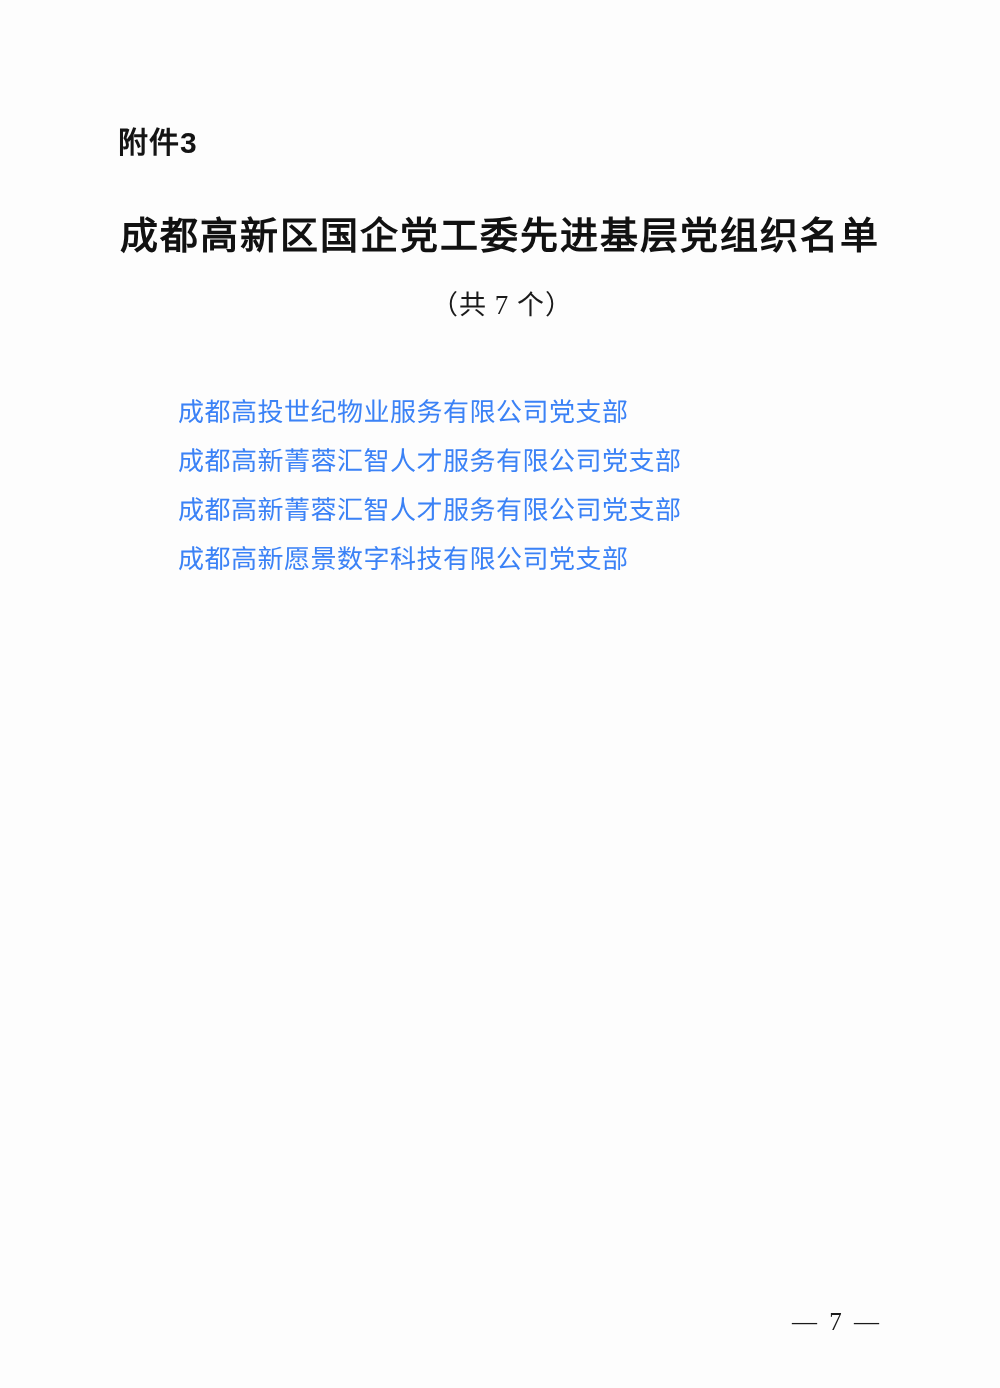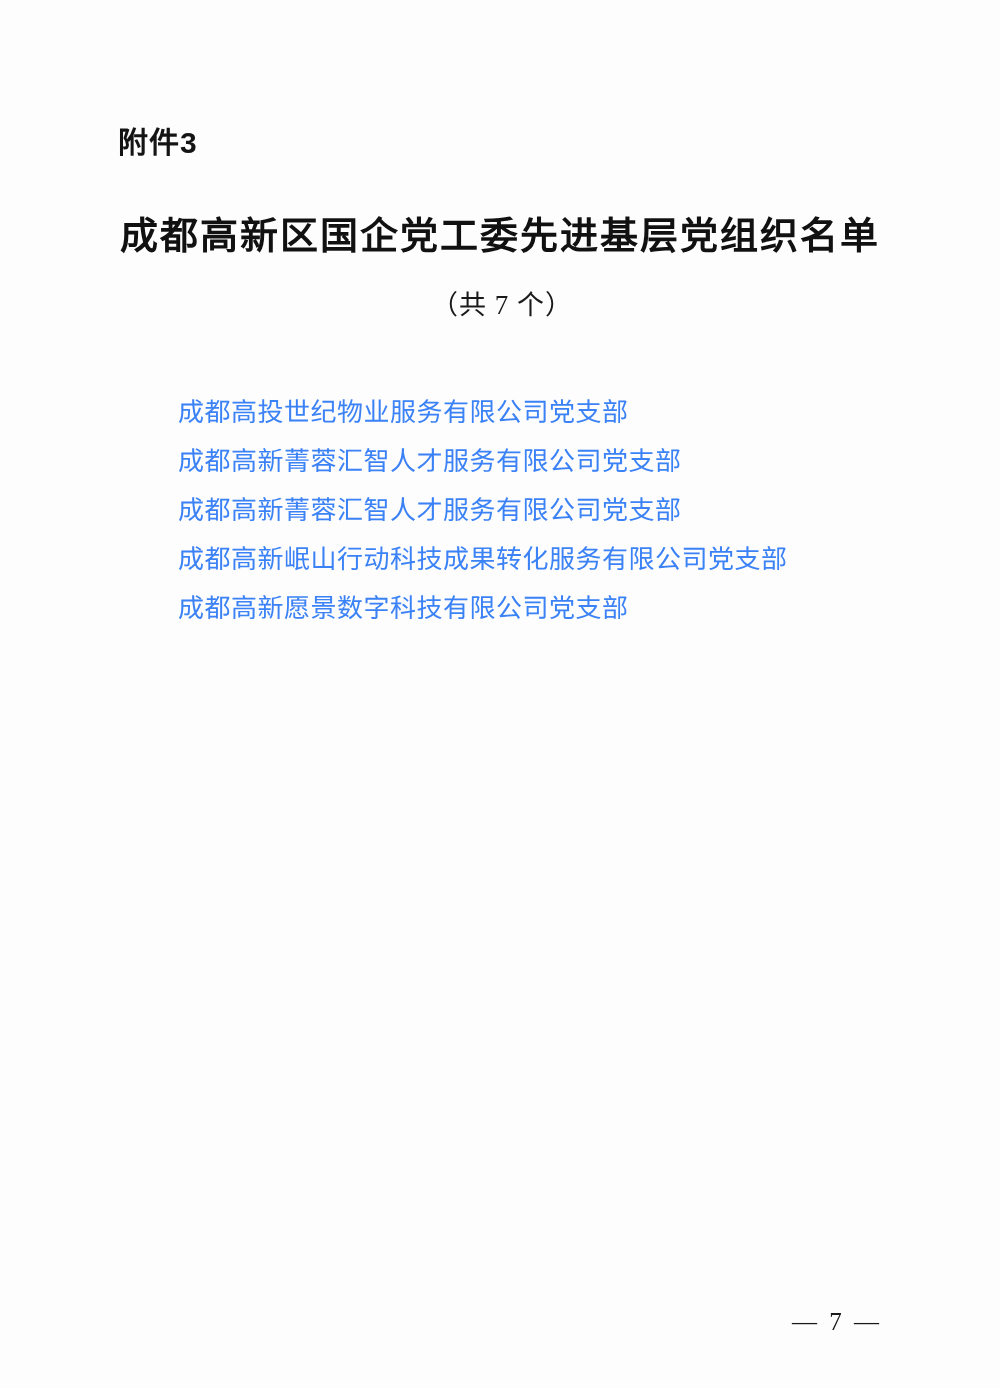--- a/index.html
+++ b/index.html
@@ -83,19 +83,18 @@
   <div class="attachment-label">附件3</div>
 
   <div class="doc-title">成都高新区国企党工委先进基层党组织名单</div>
 
   <div class="doc-subtitle">（共 7 个）</div>
 
   <div class="list">
     <div class="list-item">成都高投世纪物业服务有限公司党支部</div>
     <div class="list-item">成都高新菁蓉汇智人才服务有限公司党支部</div>
     <div class="list-item">成都高新菁蓉汇智人才服务有限公司党支部</div>
-    <div class="list-item">成都高新岷山行动科技成果转化服务有限公司党支部</div>
     <div class="list-item">成都高新愿景数字科技有限公司党支部</div>
   </div>
 
   <div class="page-number">— 7 —</div>
 
 </div>
 
 </body></html>

